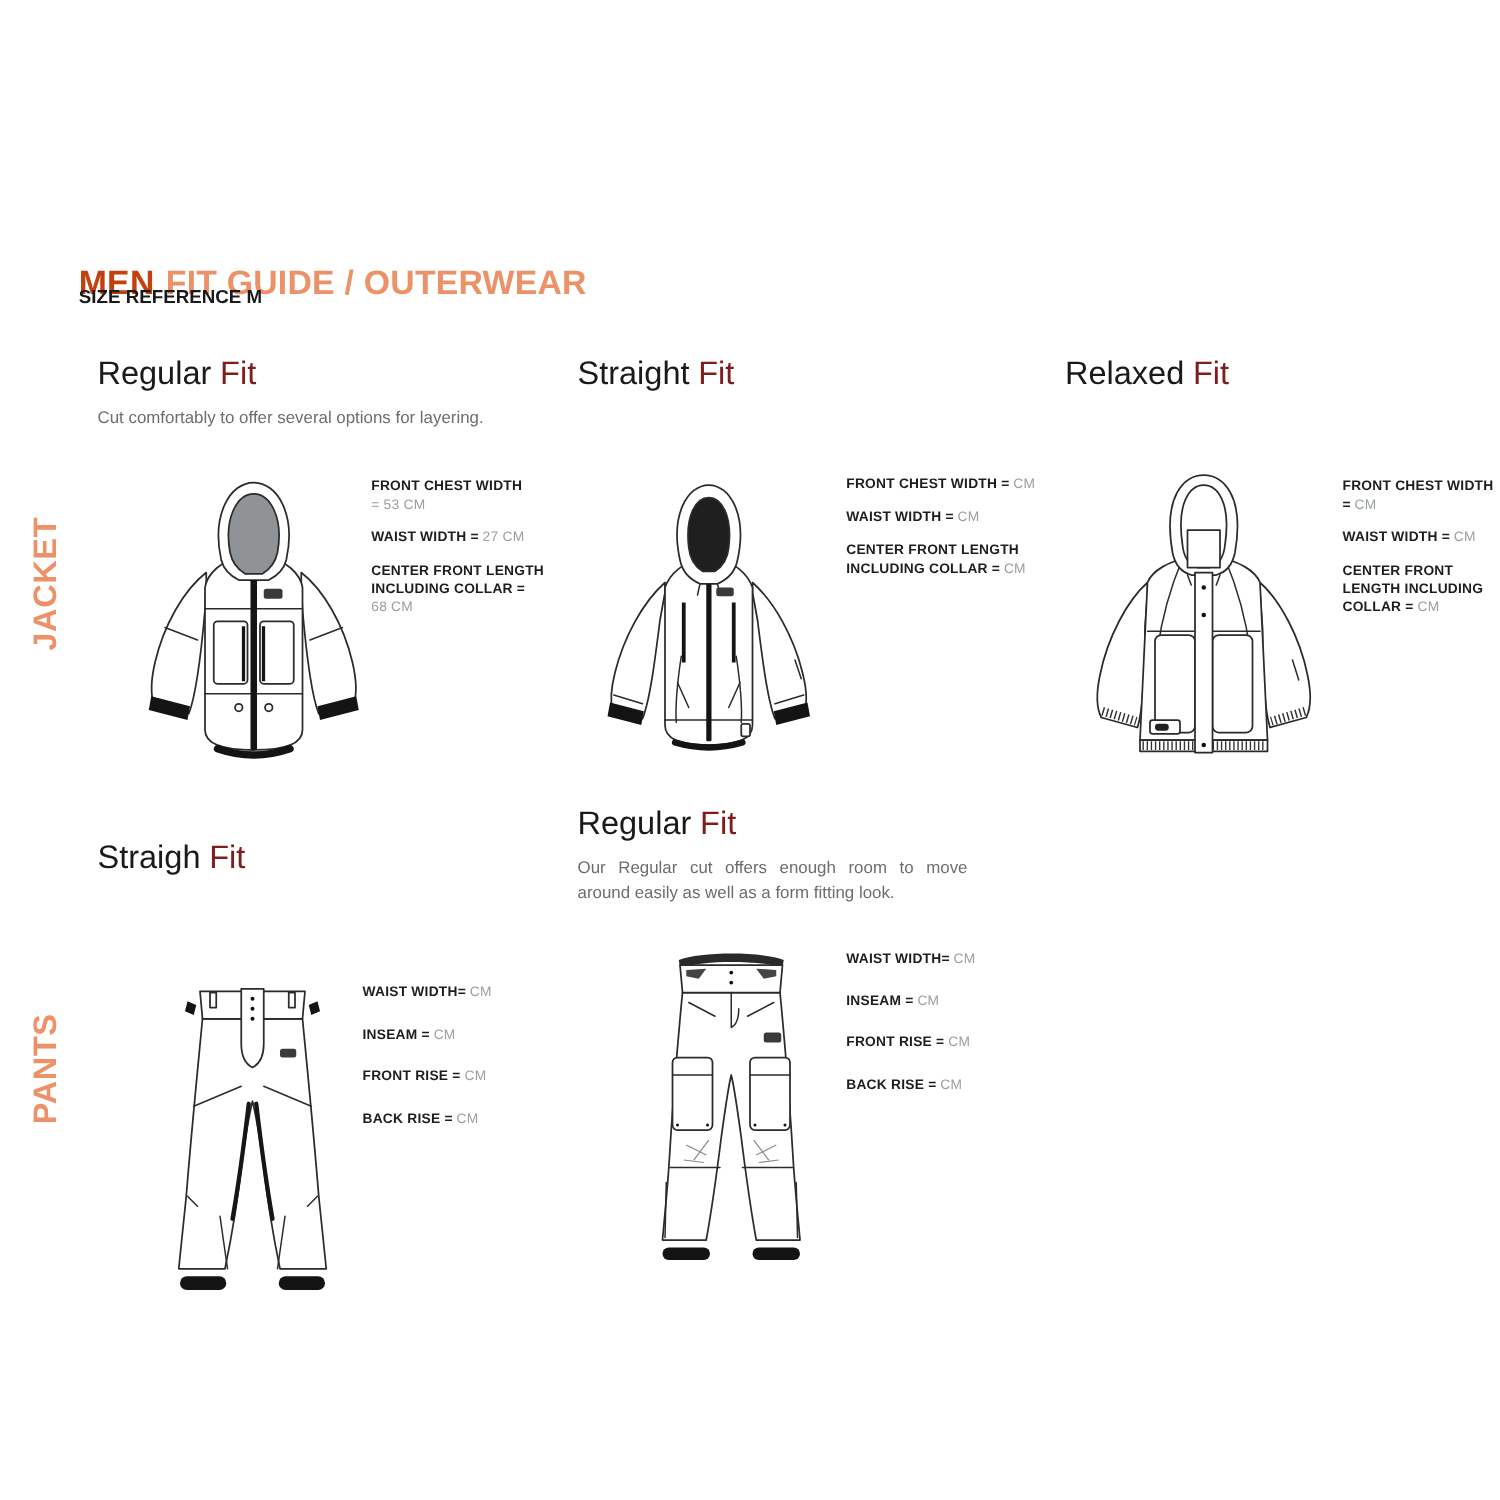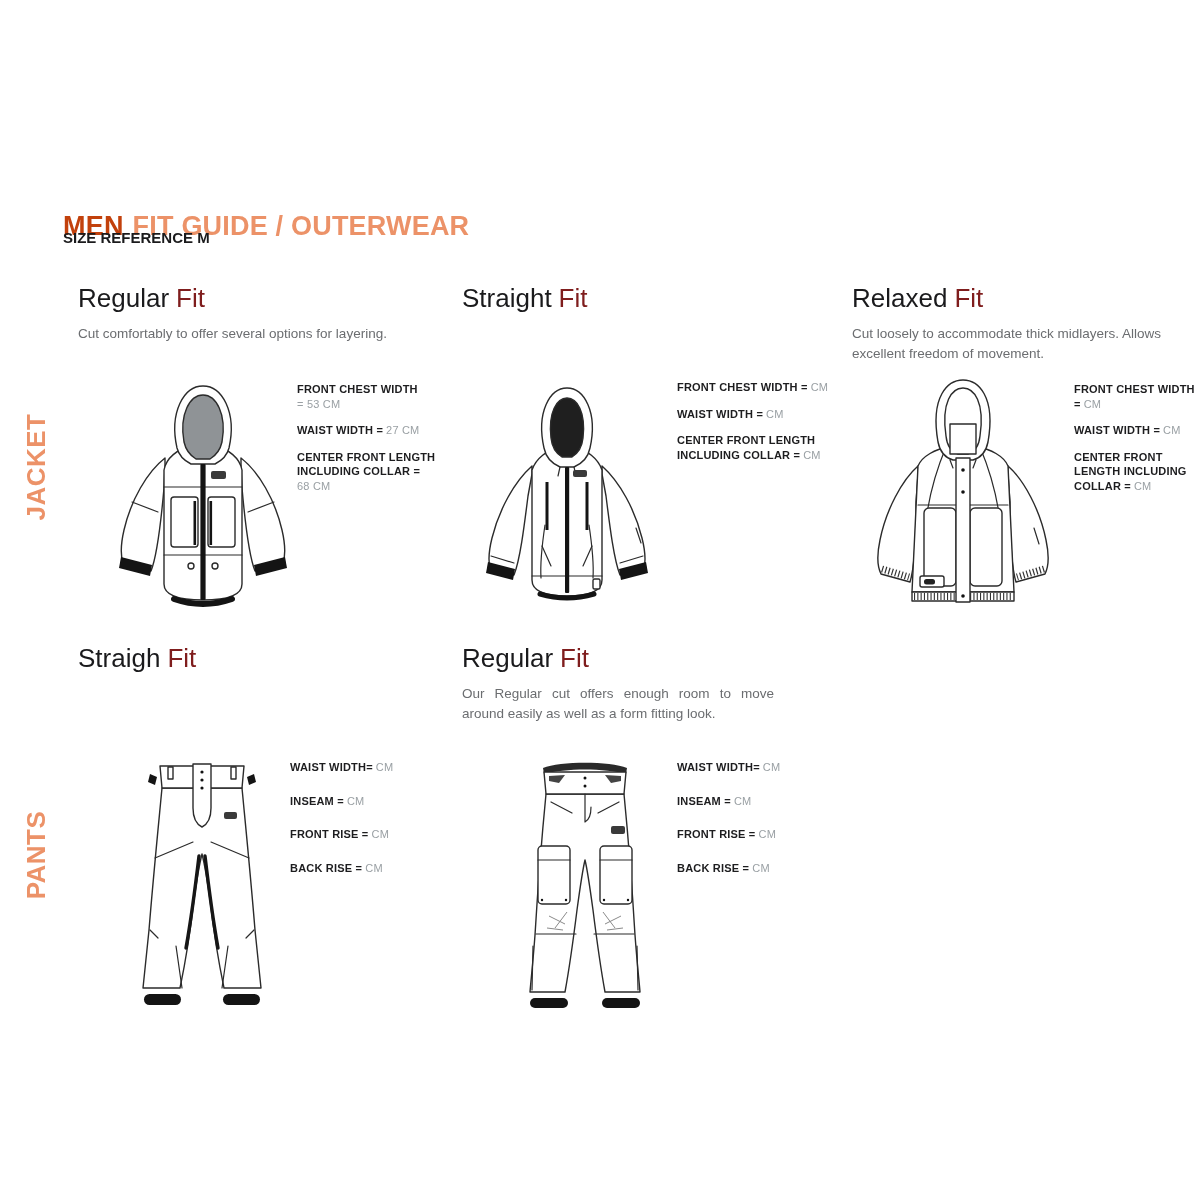--- a/index.html
+++ b/index.html
@@ -43,21 +43,21 @@
   #pb1 .meas{left:212px;top:10px;width:150px;}
   #pb2 .meas{left:215px;top:10px;width:150px;}
   #jb1 .drawing{left:20px;}
   #jb2 .drawing{left:0px;}
   #jb3 .drawing{left:6px;}
   #pb1 .drawing{left:44px;}
   #pb2 .drawing{left:43px;}
   #jb1{left:78px;top:283px;width:392px;}
   #jb2{left:462px;top:283px;width:392px;}
   #jb3{left:852px;top:283px;width:348px;}
-  #pb1{left:78px;top:643px;width:392px;}
+  #pb1{left:78px;top:670px;width:392px;}
   #pb2{left:462px;top:643px;width:392px;}
   #jb1 .fit-desc,#jb2 .fit-desc,#pb2 .fit-desc{width:312px;}
   #jb3 .fit-desc{width:336px;}
   
   svg .ln{fill:#ffffff;stroke:#2b2b2b;stroke-width:1.4;stroke-linejoin:round;stroke-linecap:round;}
   svg .ln-open{fill:none;stroke:#2b2b2b;stroke-width:1.2;stroke-linejoin:round;stroke-linecap:round;}
   svg .dark{fill:#141414;stroke:none;}
   svg .graypanel{fill:#8f9396;stroke:#2b2b2b;stroke-width:1.4;}
   svg .darkpanel{fill:#1f1f1f;stroke:#2b2b2b;stroke-width:1.4;}
 </style>
@@ -138,21 +138,20 @@
       <li><span class="m-label">WAIST WIDTH =</span> <span class="m-value">CM</span></li>
       <li><span class="m-label">CENTER FRONT LENGTH INCLUDING COLLAR =</span> <span class="m-value">CM</span></li>
     </ul>
   </div>
 </section>
 
 <section class="fit-block" id="jb3">
   <h2 class="fit-heading">
     <span>Relaxed</span><span class="fit-word">Fit</span>
   </h2>
-  <p class="fit-desc">Cut loosely to accommodate thick midlayers. Allows excellent freedom of movement.</p>
   <div class="figure">
     <svg class="drawing" width="210" height="240" viewBox="0 0 210 240">
       <path class="ln" d="M60,96 C44,110 28,140 22,170 C19,184 19,196 23,204 L52,212 C57,196 58,164 58,132 L60,104 Z"></path>
       <path class="ln" d="M150,96 C166,110 182,140 188,170 C191,184 191,196 187,204 L158,212 C153,196 152,164 152,132 L150,104 Z"></path>
       <path d="M24,199 L51,207" stroke="#333" stroke-width="7" stroke-dasharray="1.2 2.2" fill="none"></path>
       <path d="M186,199 L159,207" stroke="#333" stroke-width="7" stroke-dasharray="1.2 2.2" fill="none"></path>
       <path class="ln" d="M60,96 C64,86 78,79 90,77 L120,77 C132,79 146,86 150,96 L156,222 L54,222 Z"></path>
       <rect class="ln" x="54" y="222" width="102" height="9"></rect>
       <path d="M56,226.5 L154,226.5" stroke="#333" stroke-width="7" stroke-dasharray="1.1 2.2" fill="none"></path>
       <path class="ln-open" d="M88,77 C80,96 72,120 68,150 M122,77 C130,96 138,120 142,150"></path>

